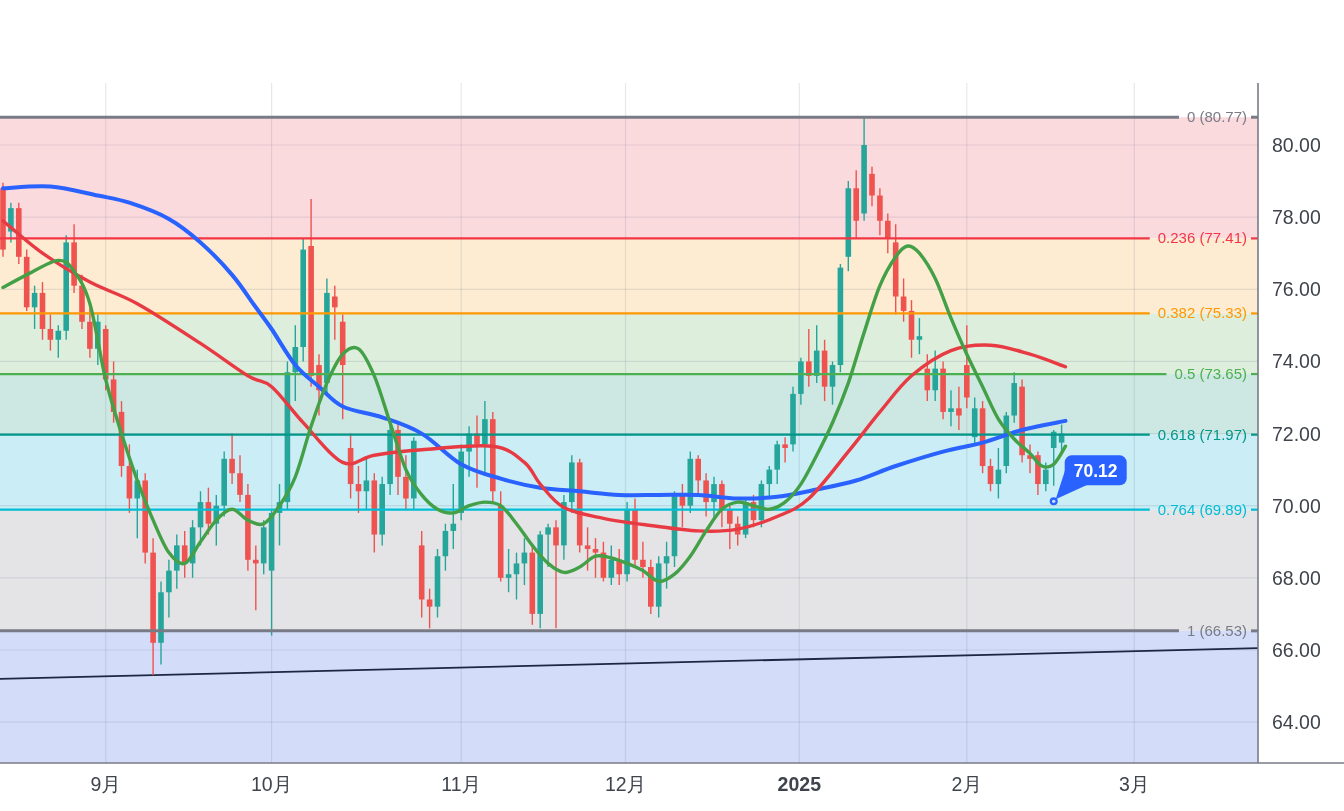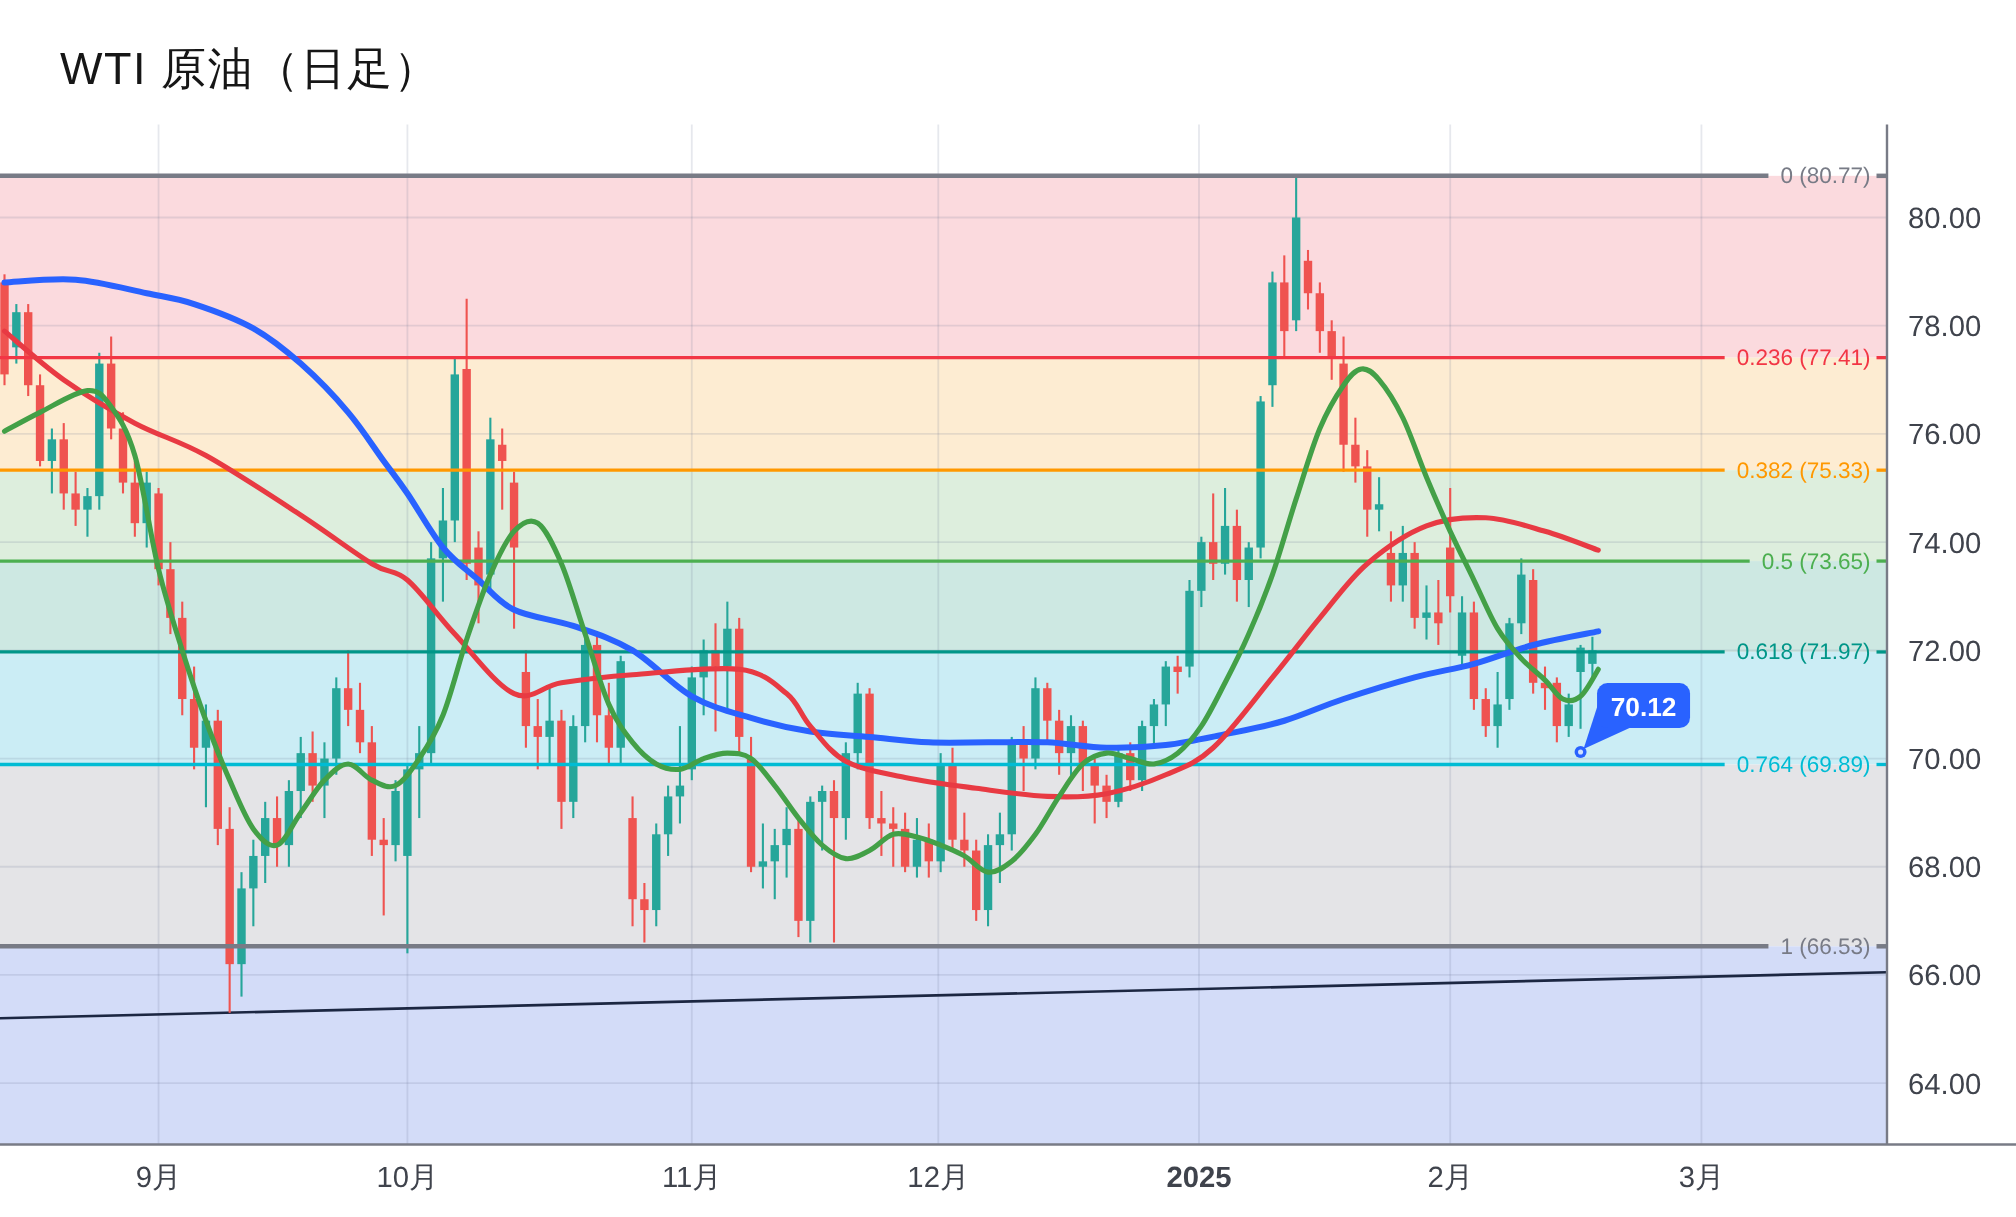--- a/index.html
+++ b/index.html
@@ -6,21 +6,20 @@
   .page{position:relative;width:1344px;height:811px;background:#ffffff;overflow:hidden;
         font-family:"Liberation Sans",sans-serif;}
   .chart-title{position:absolute;left:40px;top:26px;font-size:30px;font-weight:500;
         color:#161616;letter-spacing:1px;}
   svg text{font-family:"Liberation Sans",sans-serif;}
 </style>
 </head>
 <body>
 
 <div class="page">
-  <div class="chart-title">WTI 原油（日足）</div>
   <svg id="chart" width="1344" height="811" viewBox="0 0 1344 811">
       <g>
         <rect x="0" y="117.22610000000014" width="1258" height="121.1952" fill="#fbdade"></rect>
         <rect x="0" y="238.42130000000014" width="1258" height="75.02559999999988" fill="#fdecd2"></rect>
         <rect x="0" y="313.4469" width="1258" height="60.59759999999977" fill="#ddeedd"></rect>
         <rect x="0" y="374.0444999999998" width="1258" height="60.59760000000023" fill="#cde8e2"></rect>
         <rect x="0" y="434.6421" width="1258" height="75.02559999999994" fill="#cbedf5"></rect>
         <rect x="0" y="509.66769999999997" width="1258" height="121.1952" fill="#e4e4e7"></rect>
         <rect x="0" y="630.8629" width="1258" height="132.13710000000003" fill="#d3dcf8"></rect>
       </g>

